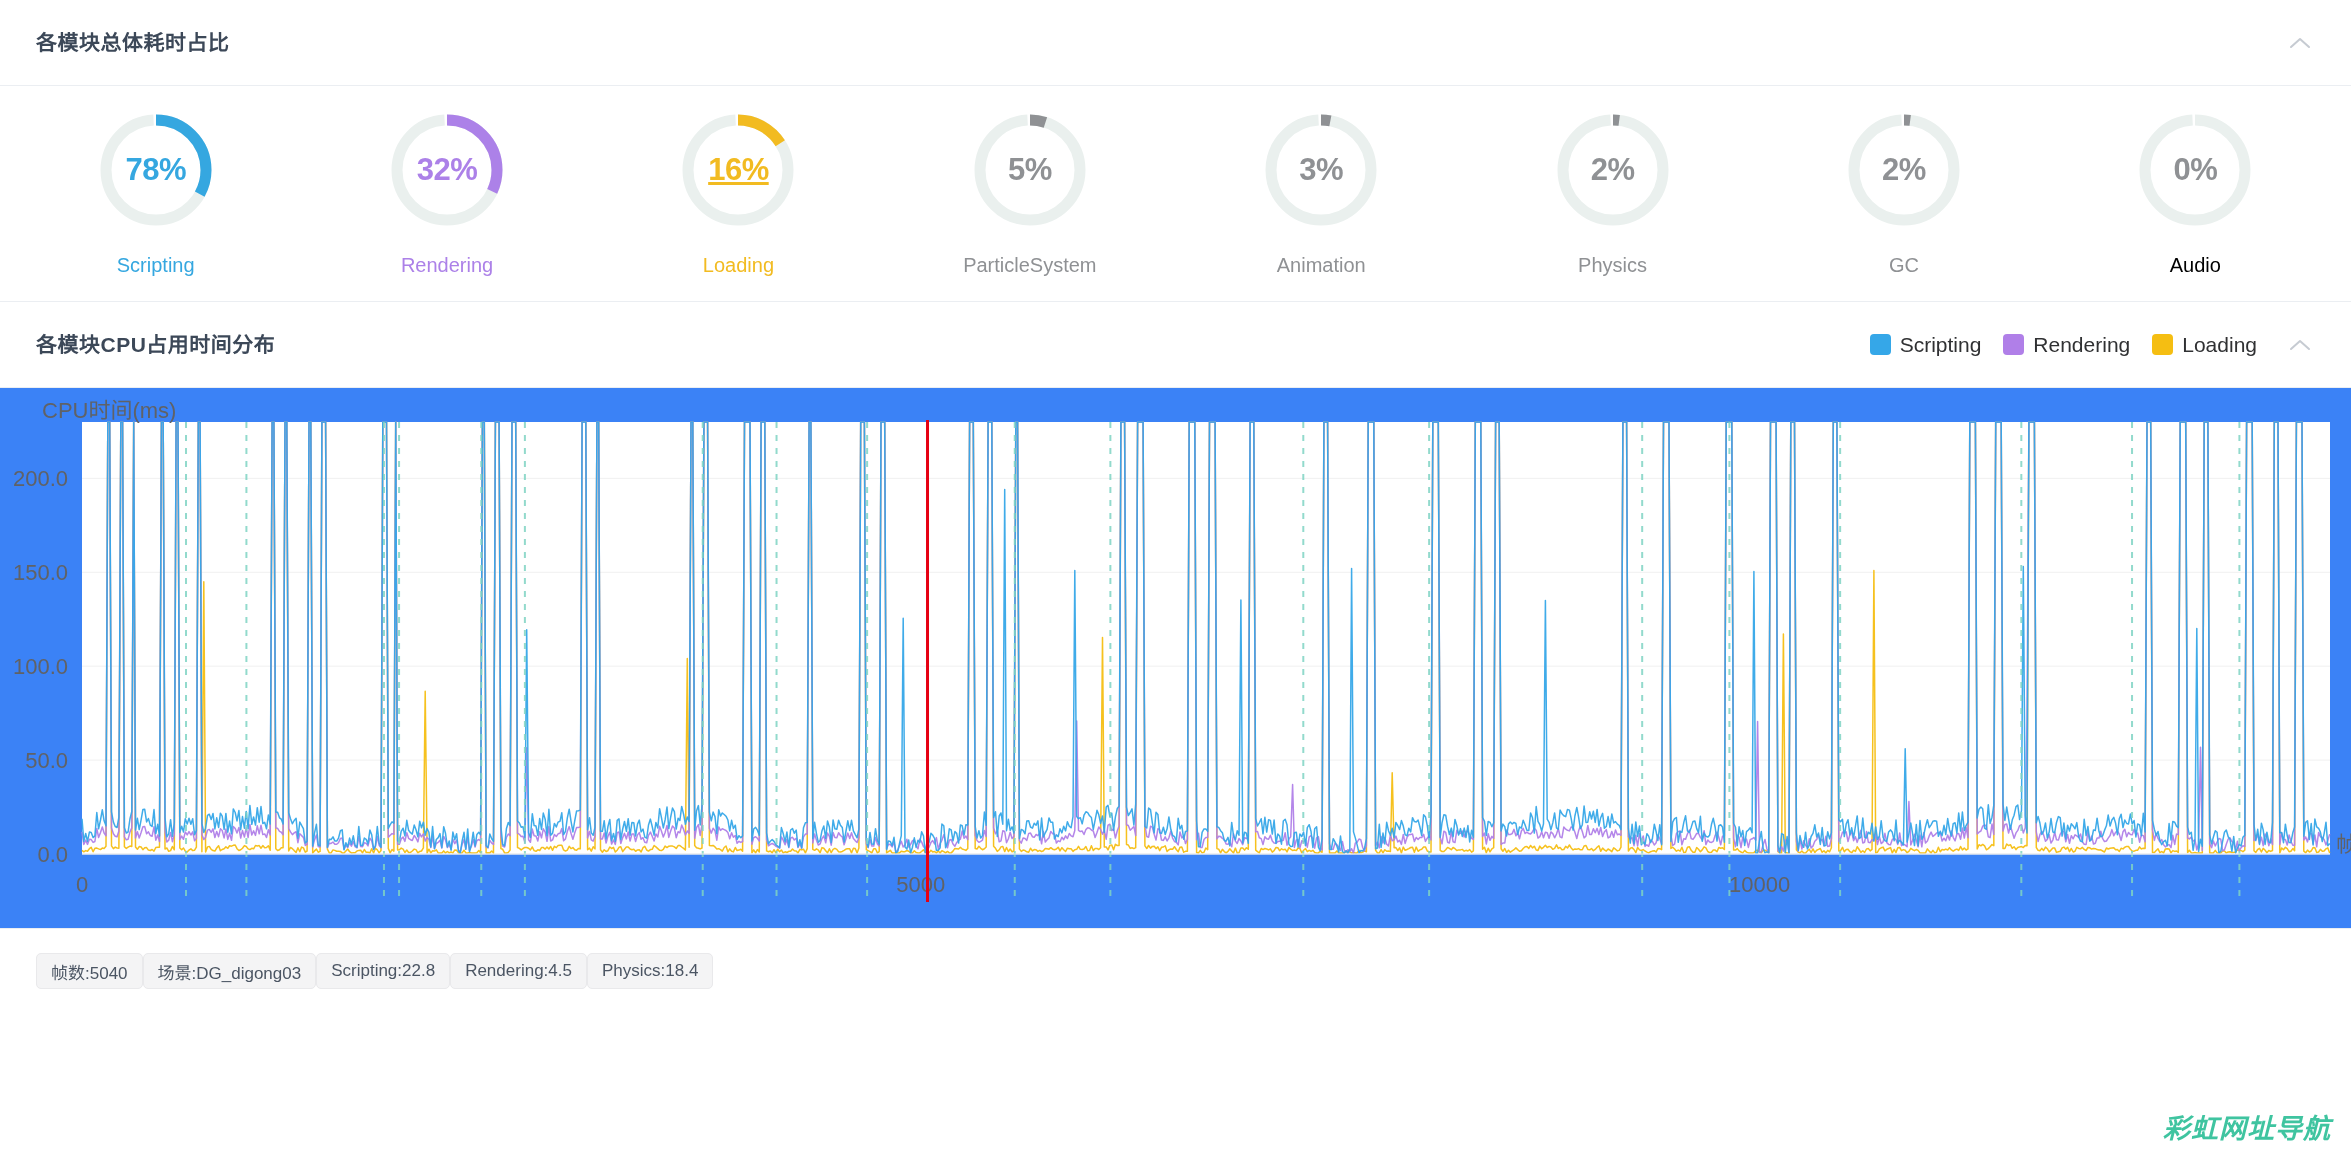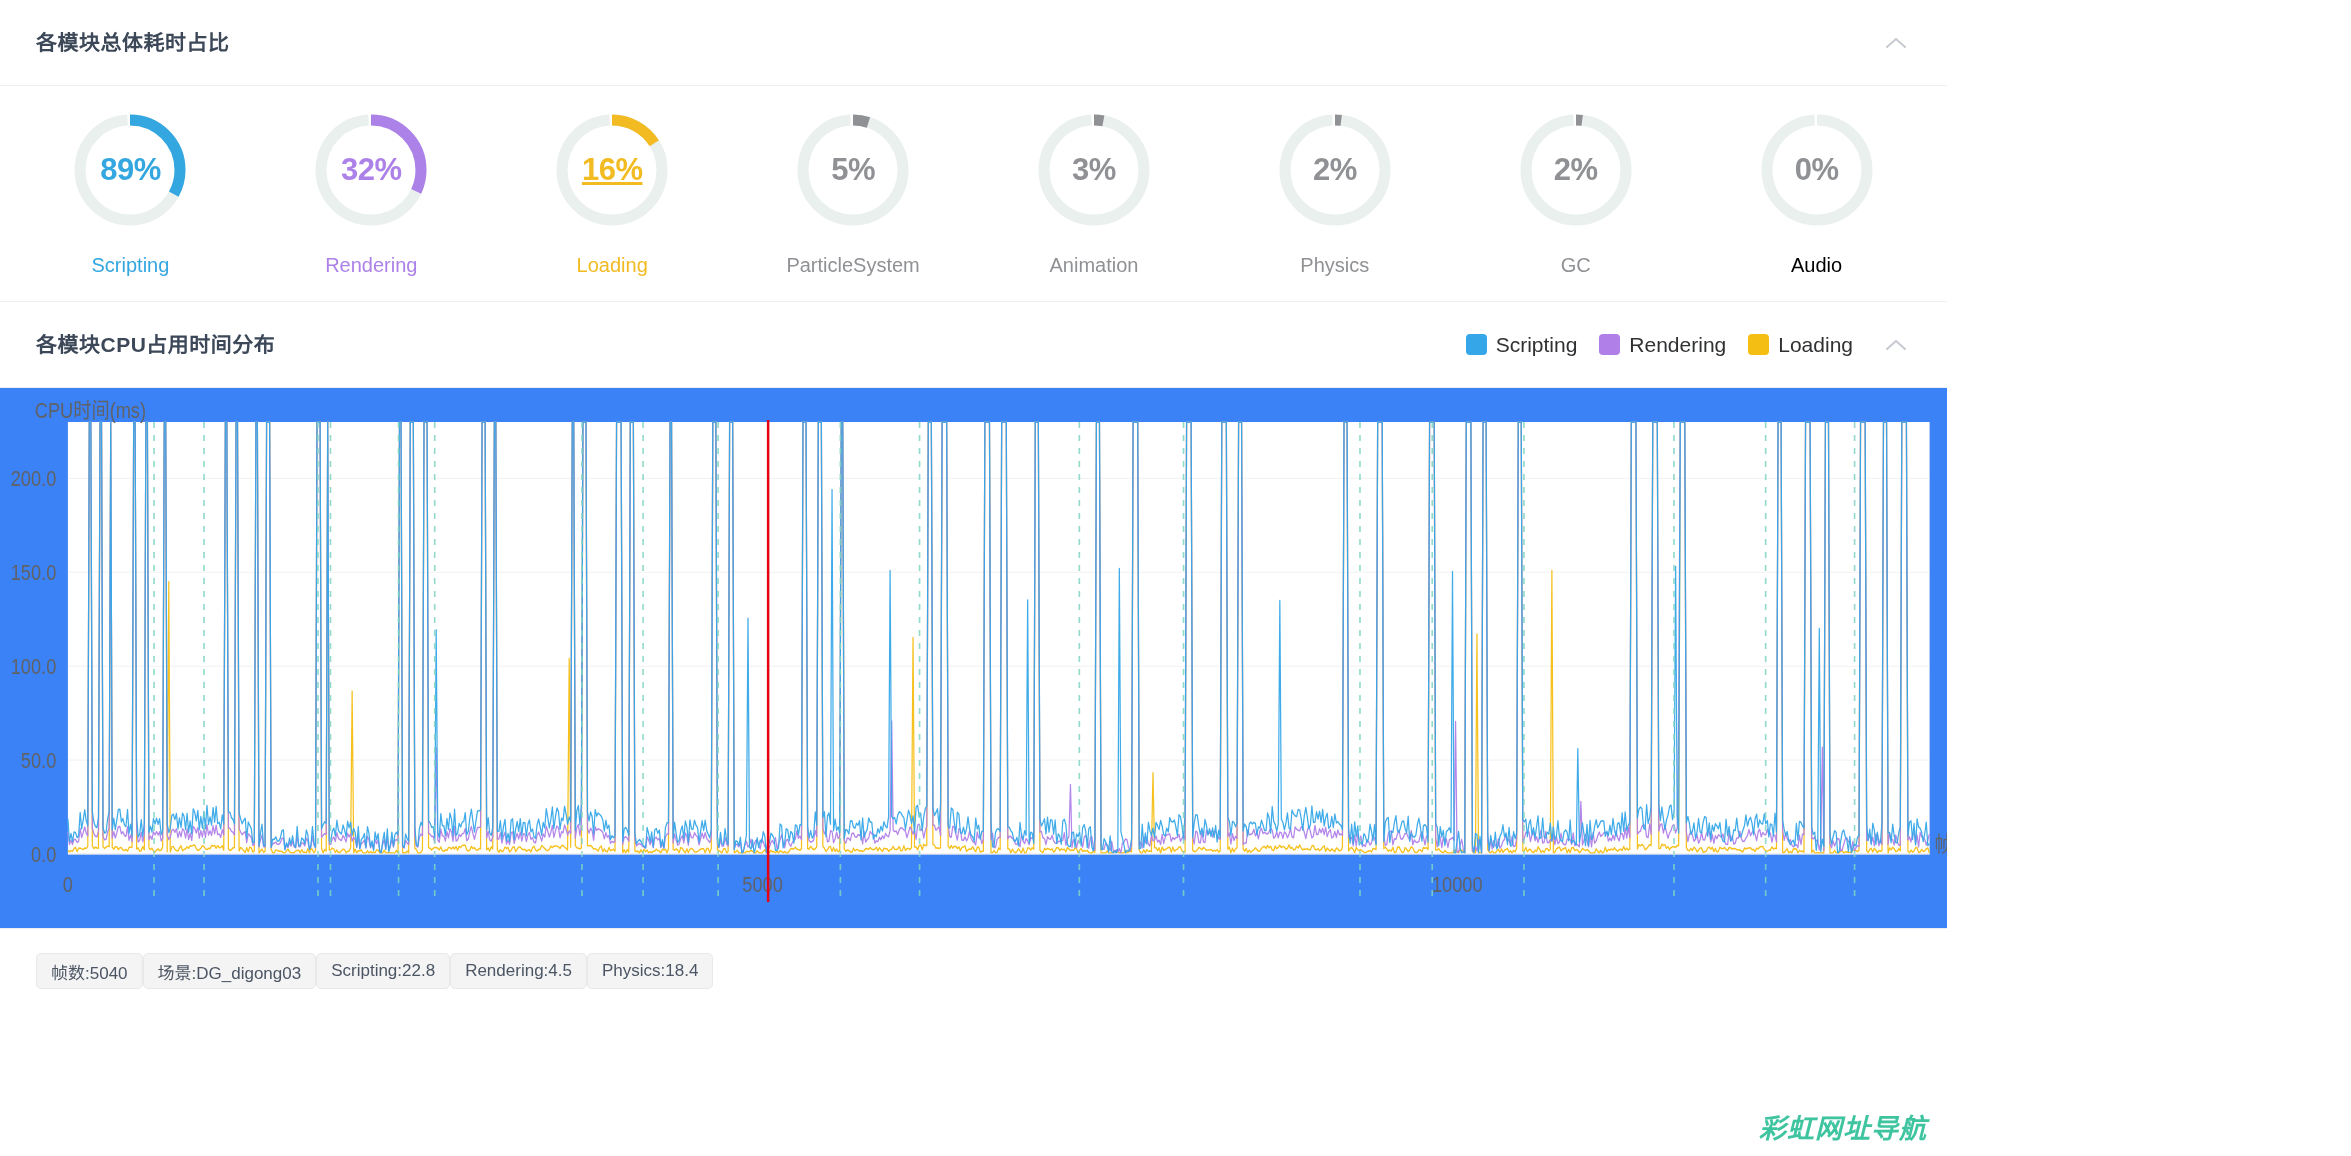--- a/index.html
+++ b/index.html
@@ -6,21 +6,21 @@
   * { box-sizing: border-box; margin: 0; padding: 0; }
   html, body {
     width: 2351px;
     height: 1156px;
     background: #ffffff;
     font-family: "Liberation Sans", "DejaVu Sans", sans-serif;
     overflow: hidden;
   }
 
   .app-root {
-    width: 1947px;
+    width: 2351px;
     height: 1156px;
     background: #ffffff;
     position: relative;
   }
 
   
   .panel { background: #ffffff; width: 100%; }
 
   .panel-header {
     display: flex;
@@ -181,21 +181,21 @@
     </div>
 
     <div class="donut-section">
       <div class="donut-row" id="donut-row">
           <div class="donut-cell">
             <div class="donut-wrap">
               <svg width="124" height="124" viewBox="0 0 124 124">
                 <circle cx="62" cy="62" r="50" fill="none" stroke="#eaf0ee" stroke-width="11" stroke-dasharray="311.16 3" stroke-linecap="butt"></circle>
                 <circle cx="62" cy="62" r="50" fill="none" stroke="#35a7e0" stroke-width="11" stroke-dasharray="103.67 210.49" stroke-linecap="butt"></circle>
               </svg>
-              <div class="donut-value" style="color: rgb(53, 167, 224);">89%</div>
+              <div class="donut-value" style="color: rgb(53, 167, 224);">78%</div>
             </div>
             <div class="donut-label" style="color: rgb(53, 167, 224);">Scripting</div>
           </div>
           <div class="donut-cell">
             <div class="donut-wrap">
               <svg width="124" height="124" viewBox="0 0 124 124">
                 <circle cx="62" cy="62" r="50" fill="none" stroke="#eaf0ee" stroke-width="11" stroke-dasharray="311.16 3" stroke-linecap="butt"></circle>
                 <circle cx="62" cy="62" r="50" fill="none" stroke="#ac81e8" stroke-width="11" stroke-dasharray="100.53 213.63" stroke-linecap="butt"></circle>
               </svg>
               <div class="donut-value" style="color: rgb(172, 129, 232);">32%</div>

